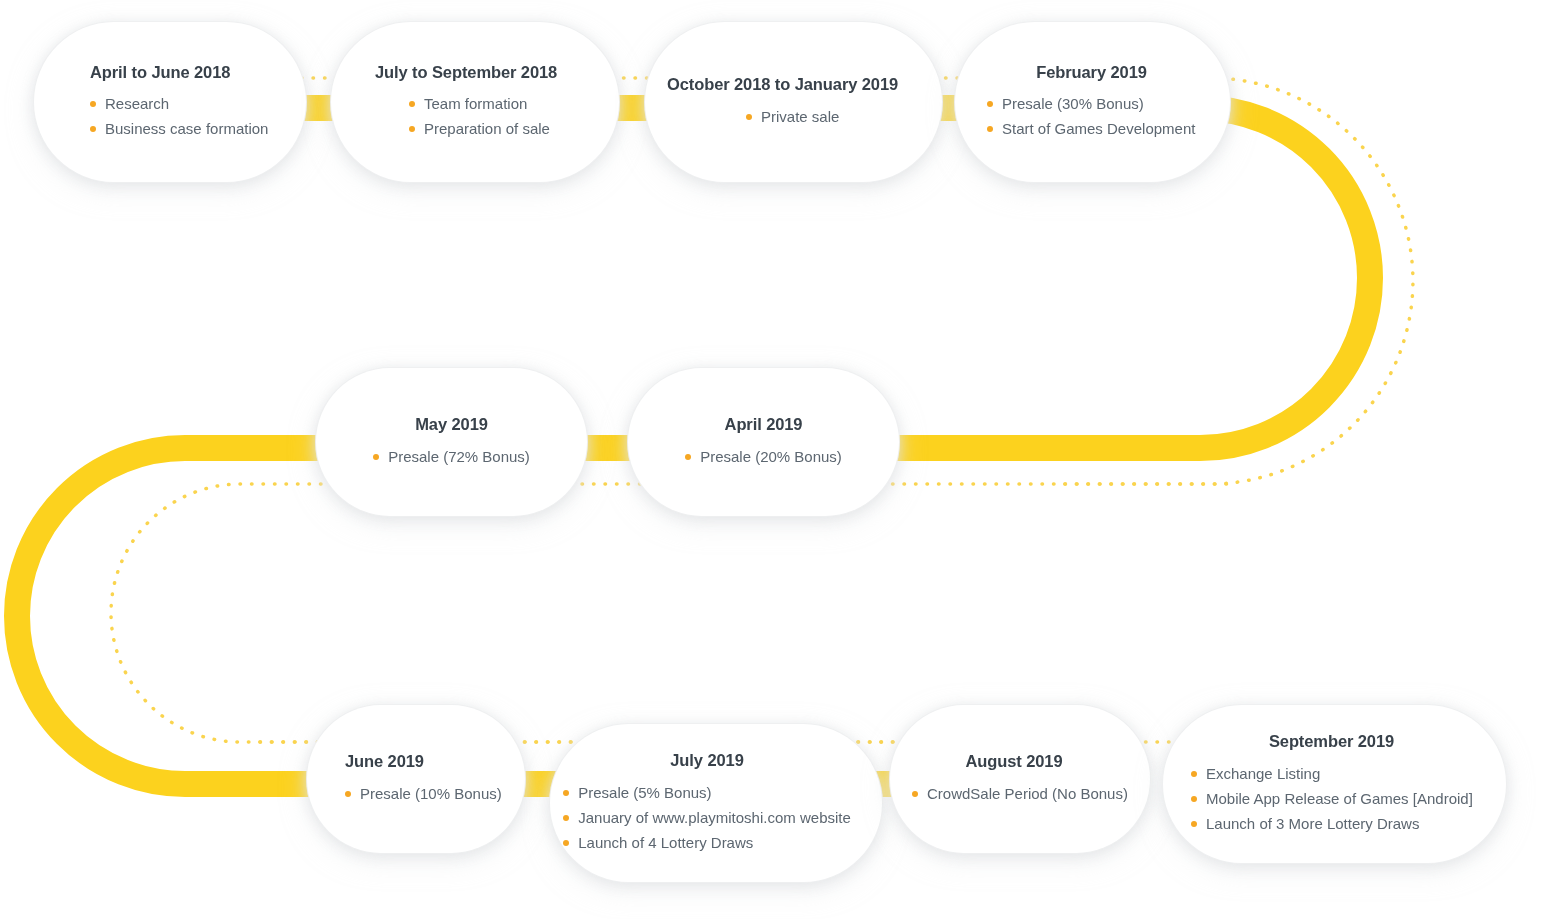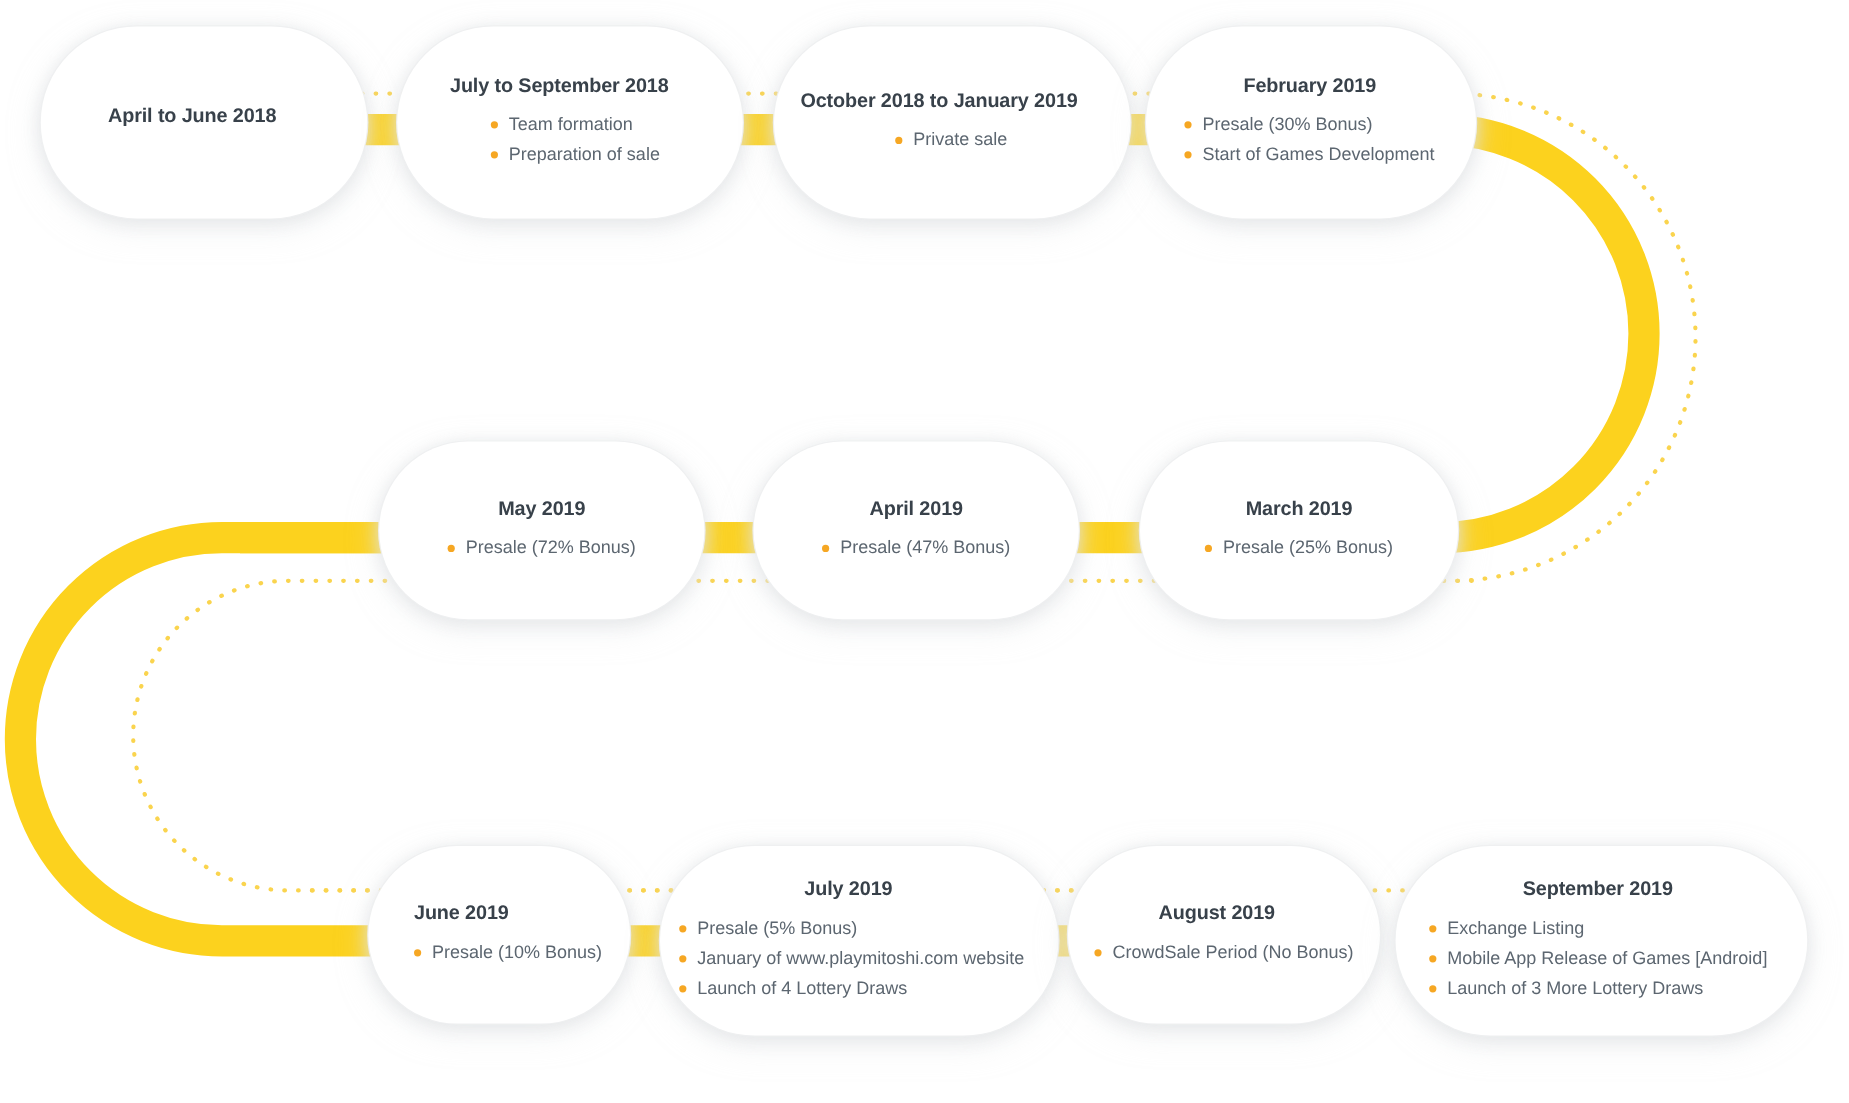--- a/index.html
+++ b/index.html
@@ -96,21 +96,21 @@
   #card-q2-2018  { left: 34px;   top: 22px;  width: 272px; height: 160px; }
   #card-q3-2018  { left: 331px;  top: 22px;  width: 288px; height: 160px; }
   #card-q4-2018  { left: 645px;  top: 22px;  width: 297px; height: 160px; justify-content: center; }
   #card-feb-2019 { left: 955px;  top: 22px;  width: 275px; height: 160px; }
 
   #card-may-2019   { left: 316px;  top: 368px; width: 271px; height: 148px; justify-content: center; }
   #card-apr-2019   { left: 628px;  top: 368px; width: 271px; height: 148px; }
   #card-mar-2019   { left: 950px;  top: 368px; width: 265px; height: 148px; }
 
   #card-jun-2019 { left: 307px;  top: 705px; width: 218px; height: 148px; }
-  #card-jul-2019 { left: 550px;  top: 705px; width: 332px; height: 158px; }
+  #card-jul-2019 { left: 550px;  top: 724px; width: 332px; height: 158px; align-items: center; }
   #card-aug-2019 { left: 890px;  top: 705px; width: 260px; height: 148px; }
   #card-sep-2019 { left: 1163px; top: 705px; width: 343px; height: 158px; }
 
   #card-q2-2018 .card-inner  { padding-left: 56px; }
   #card-q3-2018 .card-inner  { padding-left: 44px; }
   #card-q4-2018 .card-inner  { padding-left: 22px; }
   #card-feb-2019 .card-inner { padding-left: 32px; }
   #card-jun-2019 .card-inner { padding-left: 38px; }
   #card-jul-2019 .card-inner { padding-left: 16px; }
   #card-aug-2019 .card-inner { padding-left: 22px; }
@@ -134,20 +134,30 @@
     <path d="M 60 78 L 1000 78" fill="none" stroke="#FAD44E" stroke-width="3.5" stroke-linecap="round" stroke-dasharray="0.5 11"></path>
 
     <path d="M 40 108 L 1200 108 A 152 152 0 0 1 1200 448 L 200 448" fill="none" stroke="#FCD21E" stroke-width="26" stroke-linecap="butt"></path>
 
     <path d="M 360 448 L 185 448 A 142 142 0 0 0 185 784 L 1100 784" fill="none" stroke="#FCD21E" stroke-width="26" stroke-linecap="butt"></path>
   </svg>
 
   <div class="card align-left" id="card-q2-2018">
     <div class="card-inner">
       <div class="card-title">April to June 2018</div>
+      <ul class="bullets">
+        <li class="bullet">
+          <span class="bullet-dot"></span>
+          <span>Research</span>
+        </li>
+        <li class="bullet">
+          <span class="bullet-dot"></span>
+          <span>Business case formation</span>
+        </li>
+      </ul>
     </div>
   </div>
 
   <div class="card align-left" id="card-q3-2018">
     <div class="card-inner">
       <div class="card-title">July to September 2018</div>
       <ul class="bullets" style="margin-left:34px">
         <li class="bullet">
           <span class="bullet-dot"></span>
           <span>Team formation</span>
@@ -199,37 +209,26 @@
       </ul>
     </div>
   </div>
 
   <div class="card align-center" id="card-apr-2019">
     <div class="card-inner">
       <div class="card-title">April 2019</div>
       <ul class="bullets">
         <li class="bullet">
           <span class="bullet-dot"></span>
-          <span>Presale (47% Bonus)</span>
-        </li>
-      </ul>
-    </div>
-  </div>
-
-  <div class="card align-center" id="card-mar-2019">
-    <div class="card-inner">
-      <div class="card-title">March 2019</div>
-      <ul class="bullets">
-        <li class="bullet">
-          <span class="bullet-dot"></span>
-          <span>Presale (25% Bonus)</span>
-        </li>
-      </ul>
-    </div>
-  </div>
+          <span>Presale (20% Bonus)</span>
+        </li>
+      </ul>
+    </div>
+  </div>
+
 
   <div class="card align-left" id="card-jun-2019">
     <div class="card-inner">
       <div class="card-title" style="text-align:left">June 2019</div>
       <ul class="bullets">
         <li class="bullet">
           <span class="bullet-dot"></span>
           <span>Presale (10% Bonus)</span>
         </li>
       </ul>

